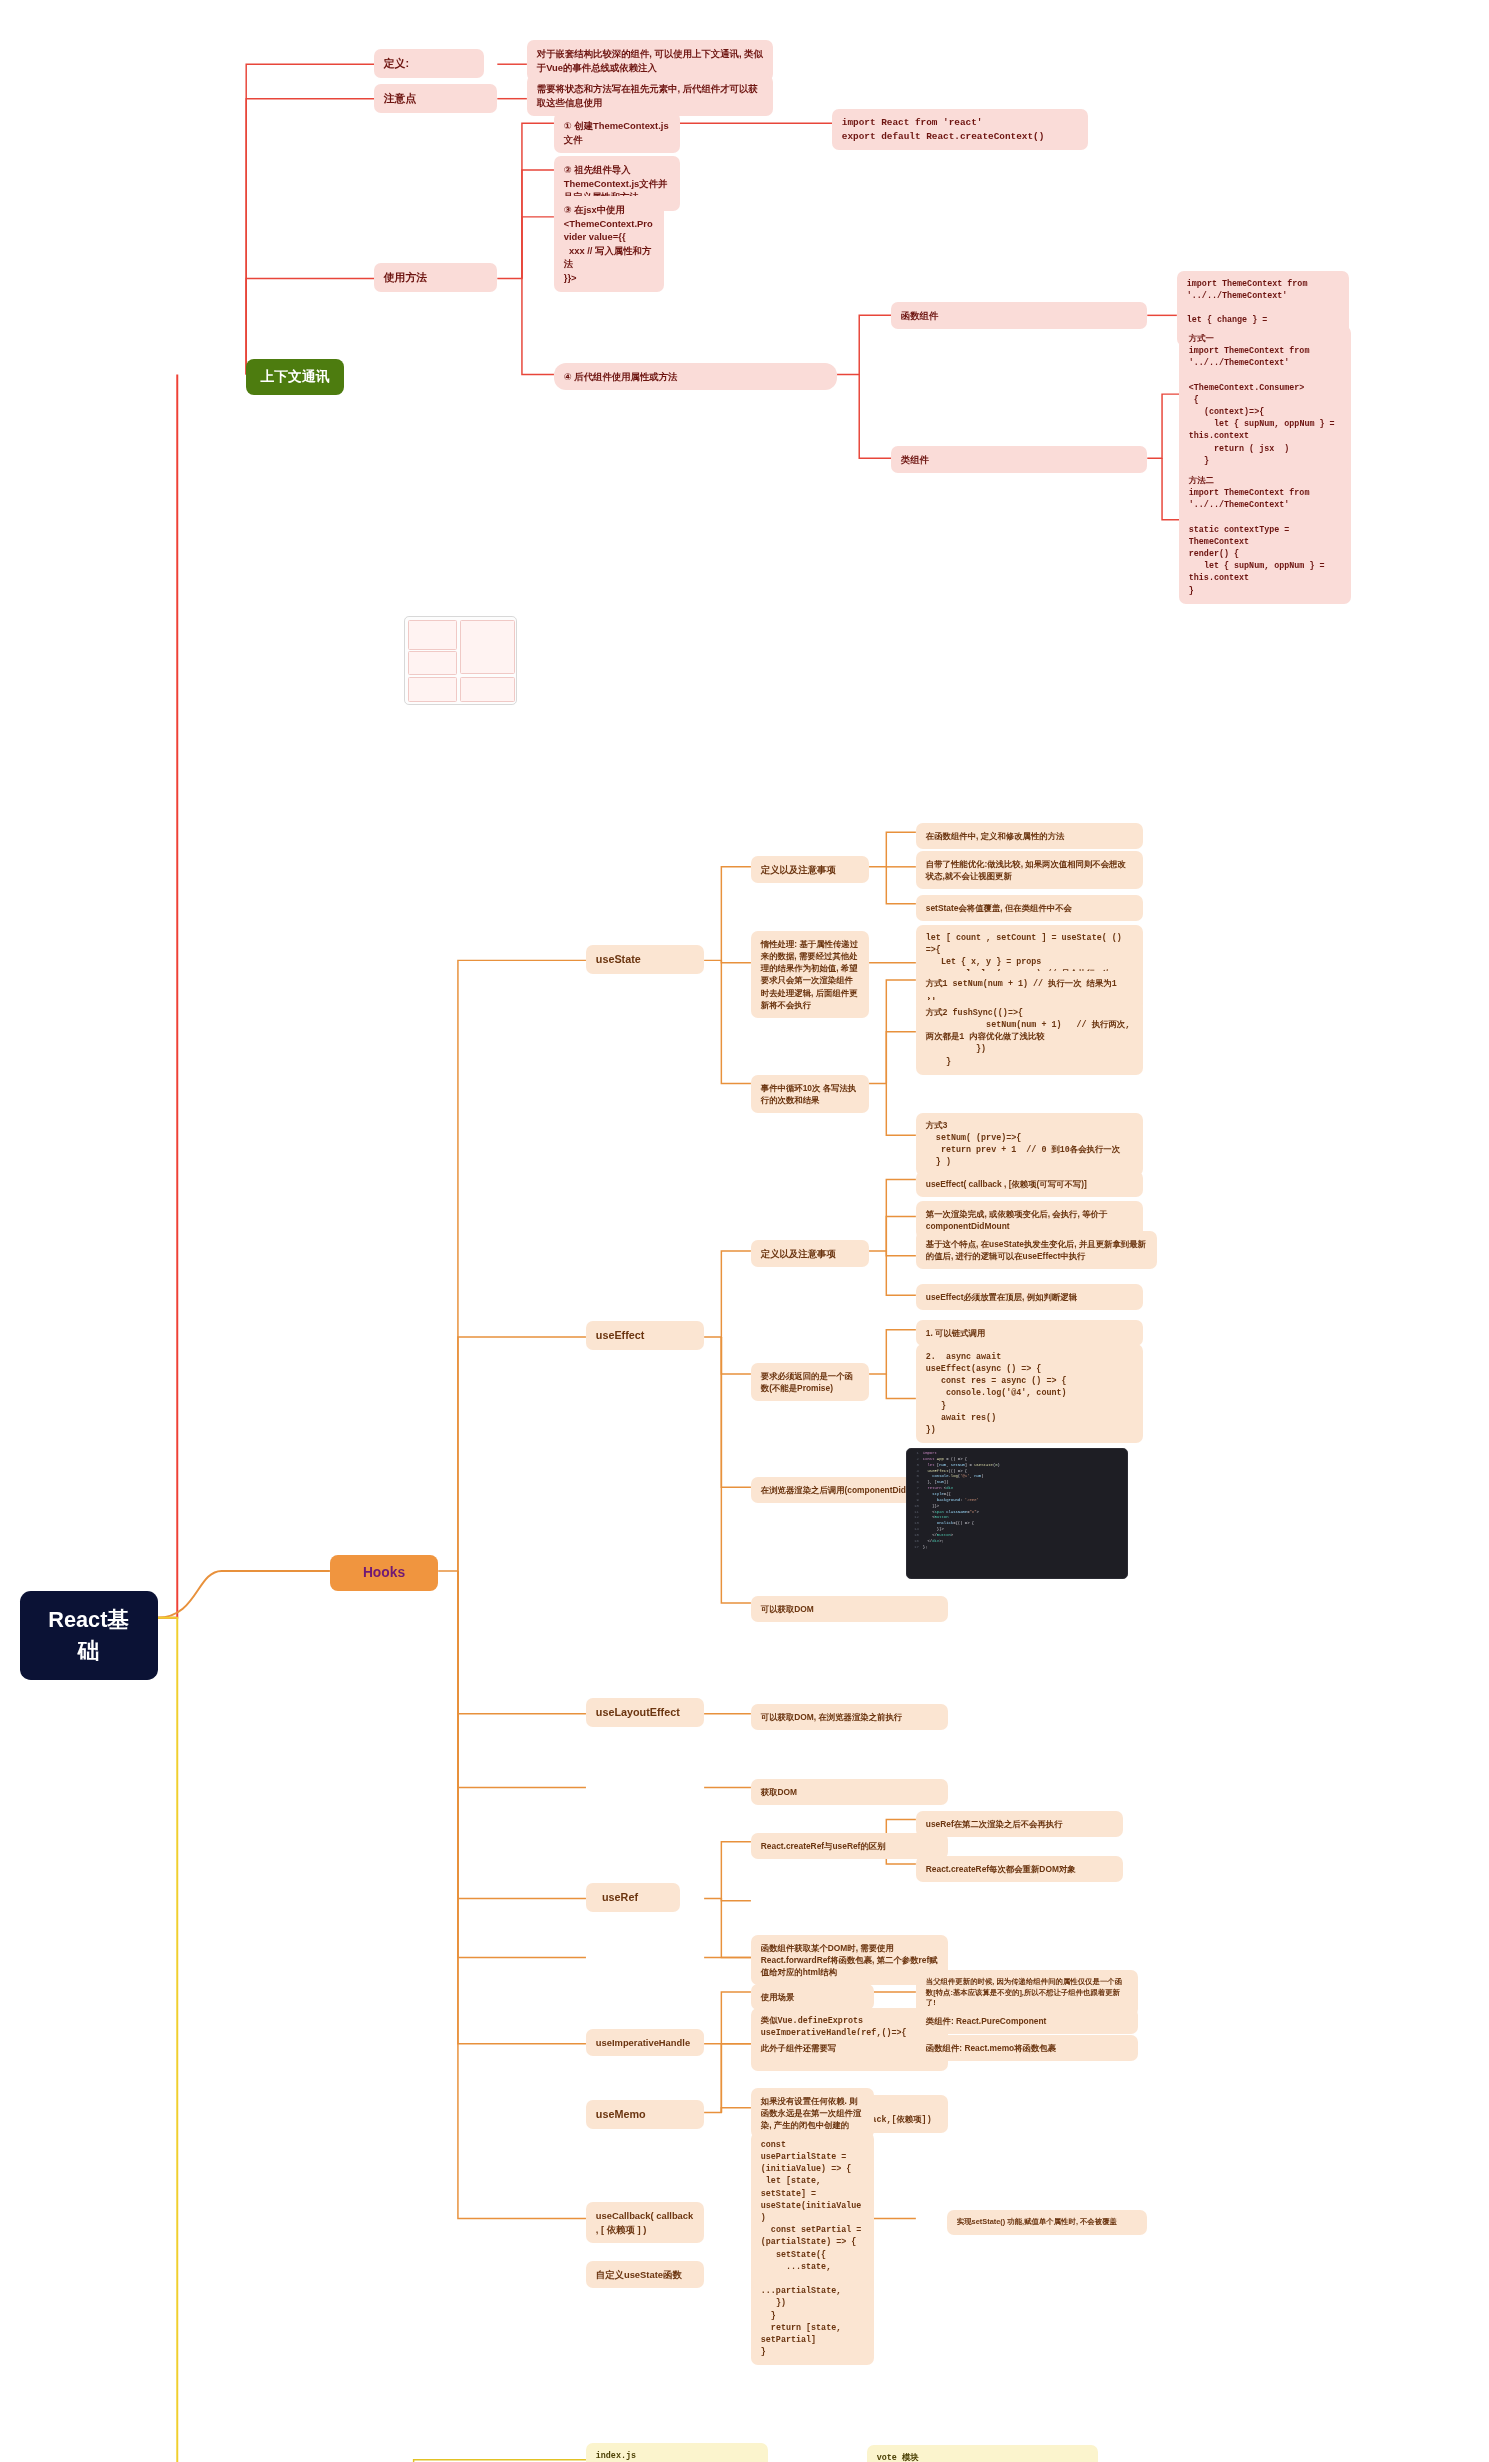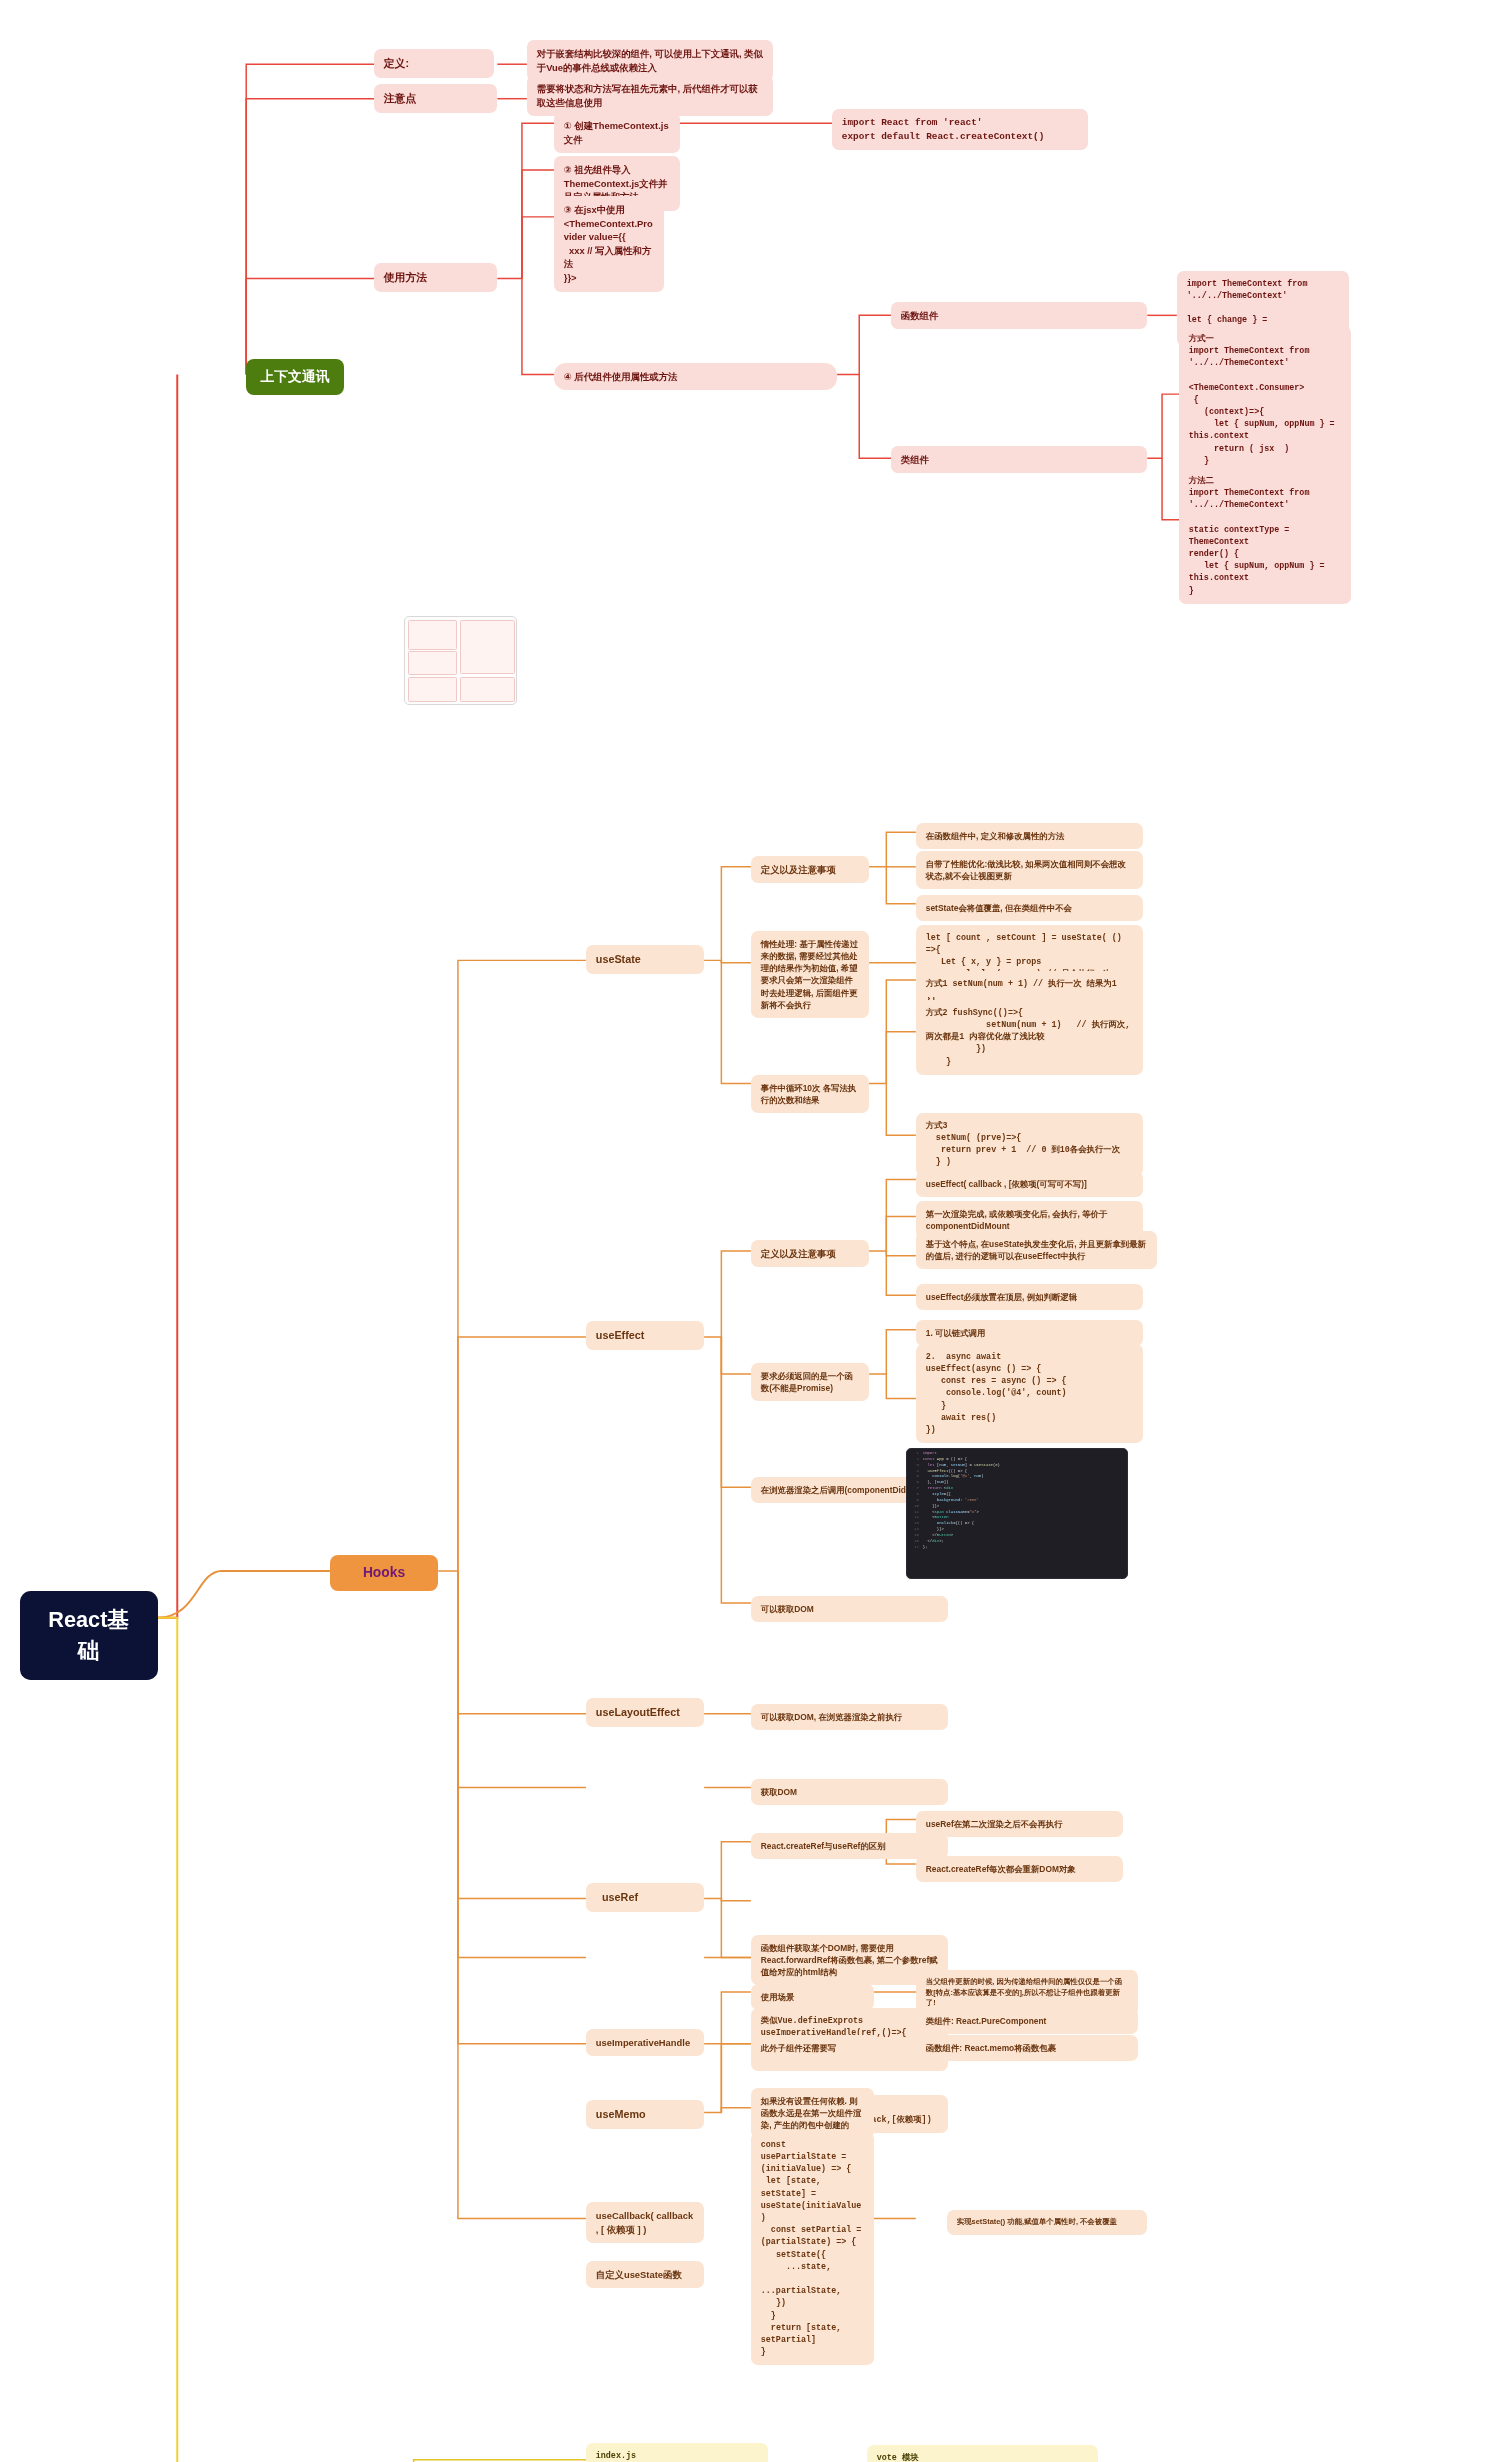--- a/index.html
+++ b/index.html
@@ -163,21 +163,21 @@
   <path d="M1430 6105 L1465 6105 L1465 5910 L1760 5910" stroke="#e2c225" stroke-width="3"></path>
   <path d="M1465 6105 L1465 6300 L1760 6300" stroke="#e2c225" stroke-width="3"></path>
   <path d="M1430 6820 L1760 6820" stroke="#e2c225" stroke-width="3"></path>
 </svg>
 
 <div class="node root" style="left:19.7px; top:1591px; width:138px;">React基础</div>
 
 <div class="node branch red" style="left:246px; top:359px; width:98px;">上下文通讯</div>
 <div class="node branch orange" style="left:330px; top:1555px; width:108px;">Hooks</div>
 
-<div class="node t-red md" style="left:374px; top:49px; width:120px;">定义:</div>
+<div class="node t-red md" style="left:374px; top:49px; width:110px;">定义:</div>
 <div class="node t-red sm" style="left:527px; top:40px; width:246px;">对于嵌套结构比较深的组件, 可以使用上下文通讯, 类似于Vue的事件总线或依赖注入</div>
 
 <div class="node t-red md" style="left:374px; top:84px; width:123px;">注意点</div>
 <div class="node t-red sm" style="left:527px; top:75px; width:246px;">需要将状态和方法写在祖先元素中, 后代组件才可以获取这些信息使用</div>
 
 <div class="node t-red md" style="left:374px; top:263px; width:123px;">使用方法</div>
 
 <div class="node t-red sm" style="left:554px; top:112px; width:126px;">① 创建ThemeContext.js文件</div>
 <div class="node t-red sm mono" style="left:832px; top:109px; width:256px;">import React from 'react'
 export default React.createContext()</div>
@@ -336,21 +336,21 @@
     <div class="ide-line">
           <span class="ide-ln">17</span>
           <span class="ide-src">};</span>
         </div>
   </div>
 </div>
 
 <div class="node t-orange md" style="left:586px; top:1698px; width:118px;">useLayoutEffect</div>
 <div class="node t-orange xs" style="left:751px; top:1704px; width:197px;">可以获取DOM, 在浏览器渲染之前执行</div>
 
-<div class="node t-orange md" style="left:586px; top:1883px; width:118px;padding-left:16px;">useRef</div>
+<div class="node t-orange md" style="left:586px; top:1883px; width:94px;padding-left:16px;">useRef</div>
 <div class="node t-orange xs" style="left:751px; top:1779px; width:197px;">获取DOM</div>
 <div class="node t-orange xs" style="left:751px; top:1833px; width:197px;">React.createRef与useRef的区别</div>
 <div class="node t-orange xs" style="left:916px; top:1811px; width:207px;">useRef在第二次渲染之后不会再执行</div>
 <div class="node t-orange xs" style="left:916px; top:1856px; width:207px;">React.createRef每次都会重新DOM对象</div>
 <div class="node t-orange xs" style="left:751px; top:1935px; width:197px;">函数组件获取某个DOM时, 需要使用React.forwardRef将函数包裹, 第二个参数ref赋值给对应的html结构</div>
 
 <div class="node t-orange sm" style="left:586px; top:2029px; width:118px;">useImperativeHandle</div>
 <div class="node t-orange xs mono" style="left:751px; top:2008px; width:197px;">类似Vue.defineExprots
 useImperativeHandle(ref,()=&gt;{
  对外暴露的属性/方法

